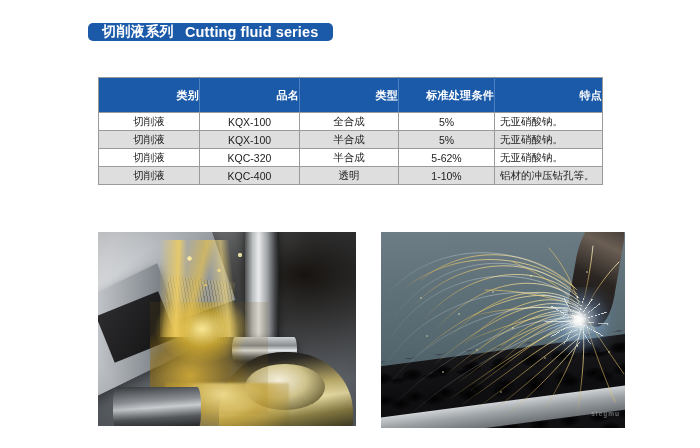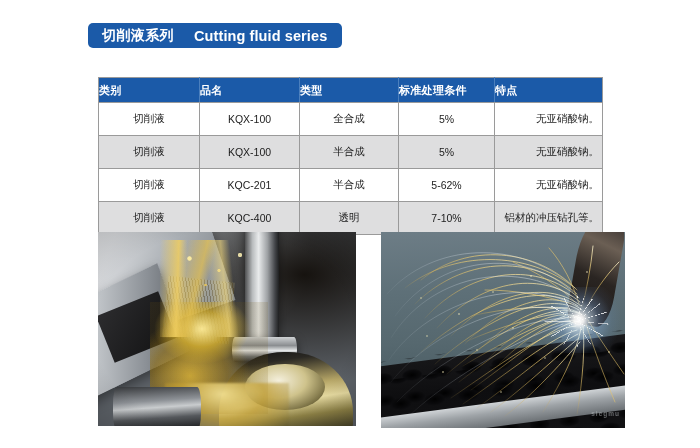--- a/index.html
+++ b/index.html
@@ -15,39 +15,39 @@
     font-family: "Liberation Sans", "DejaVu Sans", sans-serif;
     position: relative;
     -webkit-font-smoothing: antialiased;
   }
 
   
   #title-badge {
     position: absolute;
     left: 88px;
     top: 23px;
-    height: 25px;
+    height: 18px;
     padding: 0 15px 0 14px;
     border-radius: 5px;
     background: #1b5aa8;
     display: flex;
     align-items: center;
     white-space: nowrap;
   }
   #title-badge .t-cn {
     color: #ffffff;
     font-size: 14px;
     font-weight: bold;
     letter-spacing: 0.4px;
   }
   #title-badge .t-en {
     color: #ffffff;
     font-size: 14.5px;
     font-weight: bold;
-    margin-left: 20px;
+    margin-left: 11px;
     letter-spacing: 0.1px;
   }
 
   
   #spec-table {
     position: absolute;
     left: 98px;
     top: 77px;
     width: 504px;
     border-collapse: collapse;
@@ -58,44 +58,44 @@
   #spec-table col.c2 { width: 100px; }
   #spec-table col.c3 { width: 99px; }
   #spec-table col.c4 { width: 96px; }
   #spec-table col.c5 { width: 108px; }
 
   #spec-table thead th {
     background: #1b5aa8;
     color: #ffffff;
     font-size: 11px;
     font-weight: bold;
-    height: 25px;
-    text-align: left;
+    height: 35px;
+    text-align: right;
     vertical-align: middle;
     border-right: 1px solid #4b7fbd;
     border-bottom: 1px solid #9a9a9a;
     letter-spacing: 0.3px;
   }
   #spec-table thead th:last-child { border-right: none; }
 
   #spec-table tbody td {
-    height: 33px;
+    height: 18px;
     font-size: 10.5px;
     color: #1c1c1c;
     text-align: center;
     vertical-align: middle;
     border-right: 1px solid #9a9a9a;
     border-bottom: 1px solid #9a9a9a;
     padding: 0 3px;
     white-space: nowrap;
     overflow: hidden;
   }
   #spec-table tbody td:last-child {
     border-right: none;
-    text-align: right;
+    text-align: left;
     padding-left: 5px;
   }
   #spec-table tbody tr:last-child td { border-bottom: none; }
   #spec-table tbody tr.odd  td { background: #ffffff; }
   #spec-table tbody tr.even td { background: #dededf; }
 
   
   .photo {
     position: absolute;
     overflow: hidden;
@@ -376,30 +376,30 @@
     </tr>
     <tr class="even">
       <td>切削液</td>
       <td>KQX-100</td>
       <td>半合成</td>
       <td>5%</td>
       <td>无亚硝酸钠。</td>
     </tr>
     <tr class="odd">
       <td>切削液</td>
-      <td>KQC-201</td>
+      <td>KQC-320</td>
       <td>半合成</td>
       <td>5-62%</td>
       <td>无亚硝酸钠。</td>
     </tr>
     <tr class="even">
       <td>切削液</td>
       <td>KQC-400</td>
       <td>透明</td>
-      <td>7-10%</td>
+      <td>1-10%</td>
       <td>铝材的冲压钻孔等。</td>
     </tr>
   </tbody>
 </table>
 
 <div class="photo" id="photo-machining">
   <div class="layer base"></div>
   <div class="plate-a"></div>
   <div class="plate-b"></div>
   <div class="plate-dark"></div>

